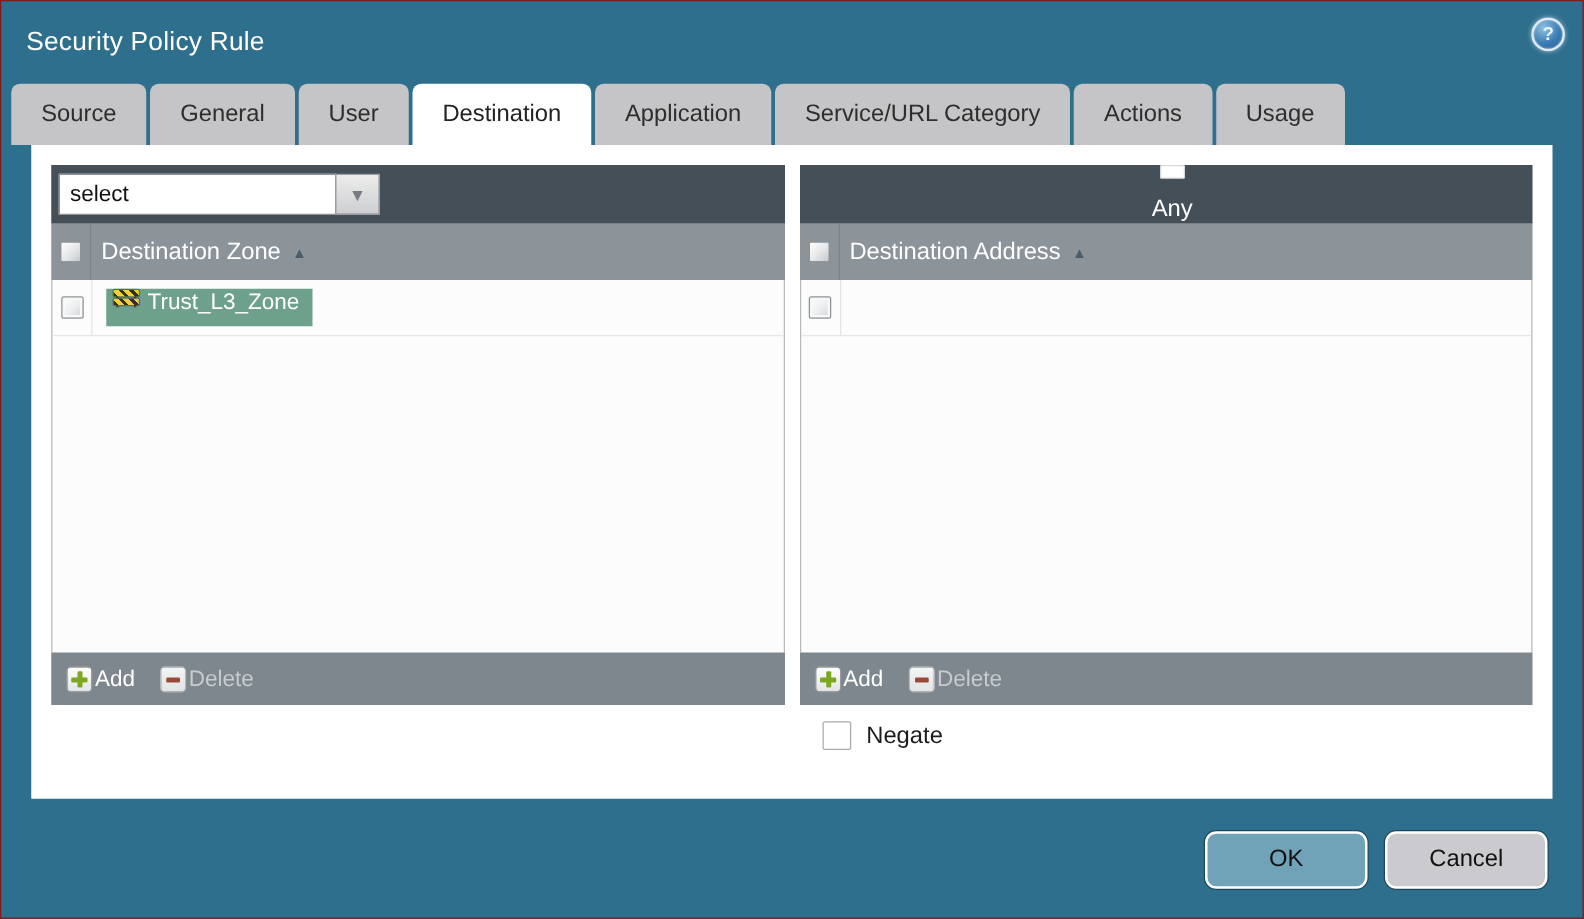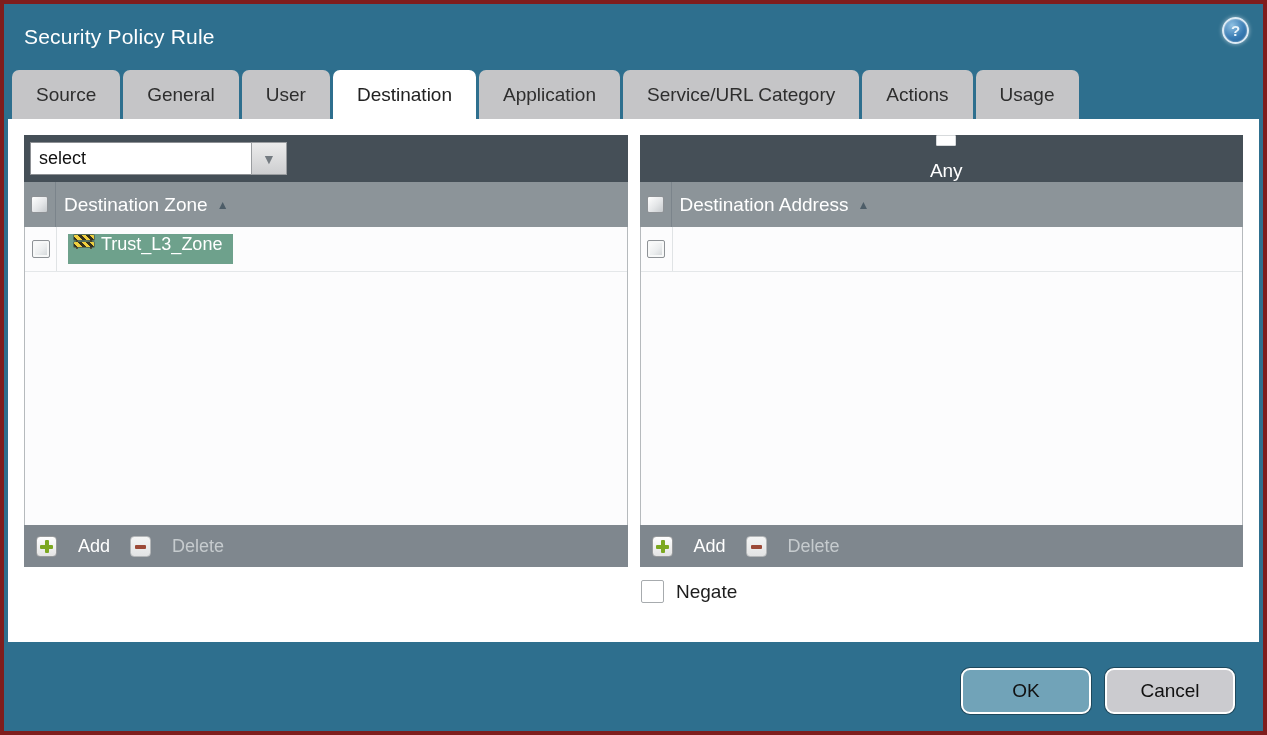--- a/index.html
+++ b/index.html
@@ -1,38 +1,38 @@
 <!DOCTYPE html>
 <html><head>
 <meta charset="utf-8">
 <style>
   * { margin:0; padding:0; box-sizing:border-box; }
   html,body { width:1267px; height:735px; overflow:hidden; }
   body { font-family:"Liberation Sans", sans-serif; background:#000; }
 
-  .frame { position:absolute; inset:0; border:4px solid #7f1d1d; background:#2E6F8E; }
+  .frame { position:absolute; inset:0; border:1px solid #7f1d1d; background:#2E6F8E; }
 
   
   .titlebar { position:relative; height:66px; display:flex; align-items:center; padding-left:20px; }
   .title { color:#fff; font-size:21px; letter-spacing:.2px; }
   .help { position:absolute; right:14px; top:13px; width:27px; height:27px; border-radius:50%;
           background:radial-gradient(circle at 35% 28%, #8fc0e2, #3a7cb4 55%, #1d5d96 100%);
           border:2px solid #ddeaf4; box-shadow:0 0 4px rgba(255,255,255,.55), inset 0 0 2px rgba(255,255,255,.6);
           display:flex; align-items:center; justify-content:center; cursor:pointer; }
   .help span { color:#eaf4fb; font-size:15px; font-weight:bold; line-height:1; }
 
   
   .tabsrow { height:49px; display:flex; align-items:flex-end; padding-left:8px; gap:3px; }
   .tab { height:49px; background:#C5C5C7; color:#2e2e2e; font-size:19px;
          border-radius:7px 7px 0 0; display:flex; align-items:center; justify-content:center;
          padding:0 24px; cursor:pointer; white-space:nowrap; }
   .tab.active { background:#fff; color:#222; }
 
   
-  .content { background:#fff; margin:0 4px; height:523px; }
+  .content { background:#fff; margin:0 24px; height:523px; }
   .panels { display:flex; gap:12px; padding:16px 16px 0 16px; }
   .panel { flex:1 1 0; display:flex; flex-direction:column; }
 
   .ptool { height:47px; background:#454F57; display:flex; align-items:center; padding-left:6px; }
   .selectbox { width:222px; height:33px; background:#fff; border:1px solid #8d9094;
                display:flex; align-items:center; padding-left:8px; font-size:18px; color:#111; cursor:pointer; }
   .dropbtn { width:36px; height:33px; margin-left:-1px; background:linear-gradient(#ececec,#cdced0);
              border:1px solid #9a9da0; display:flex; align-items:center; justify-content:center; cursor:pointer; }
   .dropbtn span { color:#747b81; font-size:14px; line-height:1; }
 
@@ -60,21 +60,21 @@
   
   .zone-icon { width:20px; height:15px; position:relative; flex:0 0 auto; }
   .zone-icon .leg { position:absolute; width:2px; top:3px; bottom:0; background:#55523f; }
   .zone-icon .leg.l { left:2px; } .zone-icon .leg.r { right:2px; }
   .zone-icon .rail { position:absolute; left:0; right:0; height:5px; border-radius:1px;
           background:repeating-linear-gradient(45deg,#33301f 0 2.5px,#f0cf3e 2.5px 6px);
           box-shadow:0 0 0 1px rgba(50,48,30,.45); }
   .zone-icon .rail.top { top:1px; } .zone-icon .rail.bot { top:8px; }
 
   .pfoot { height:42px; background:#7F878E; display:flex; align-items:center; gap:20px; padding-left:12px; }
-  .actbtn { display:flex; align-items:center; gap:21px; cursor:pointer; }
+  .actbtn { display:flex; align-items:center; gap:2px; cursor:pointer; }
   .sqicon { width:21px; height:21px; border-radius:4px; position:relative; flex:0 0 auto; }
   .sqicon.add { background:linear-gradient(#ffffff,#e3e3e3); border:1px solid #979a9c; }
   .sqicon.add i { position:absolute; background:#7CA821; }
   .sqicon.add i.h { left:3px; right:3px; top:8px; height:4px; border-radius:1px; }
   .sqicon.add i.v { top:3px; bottom:3px; left:8px; width:4px; border-radius:1px; }
   .sqicon.del { background:linear-gradient(#f4f5f5,#e2e3e4); border:1px solid #b3b6b8; }
   .sqicon.del i { position:absolute; left:4px; right:4px; top:8px; height:4px; border-radius:1px; background:#9C4A38; }
   .actlabel { font-size:18px; }
   .actbtn.enabled .actlabel { color:#fff; }
   .actbtn.disabled .actlabel { color:#c6cbce; }

